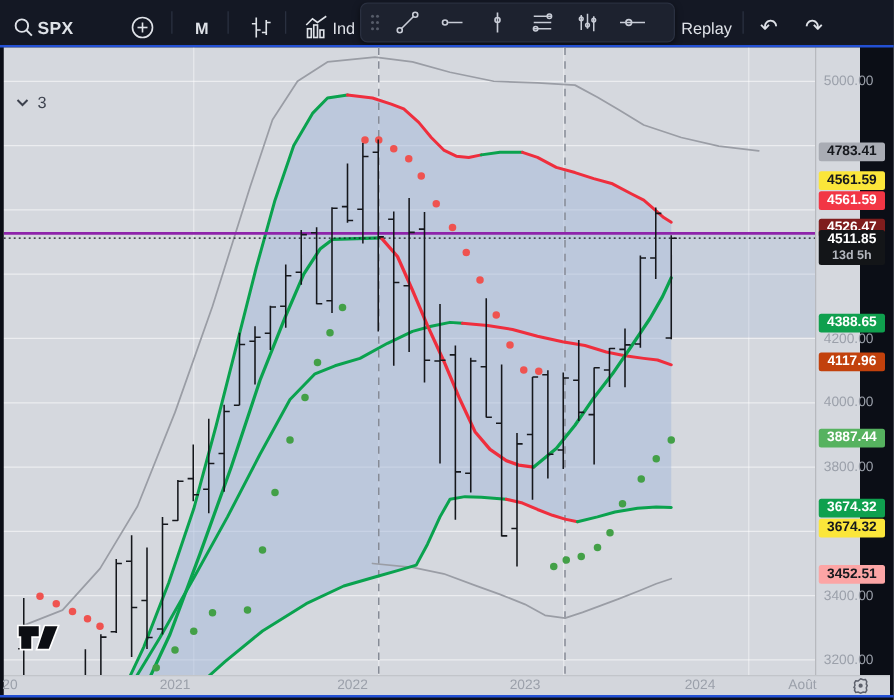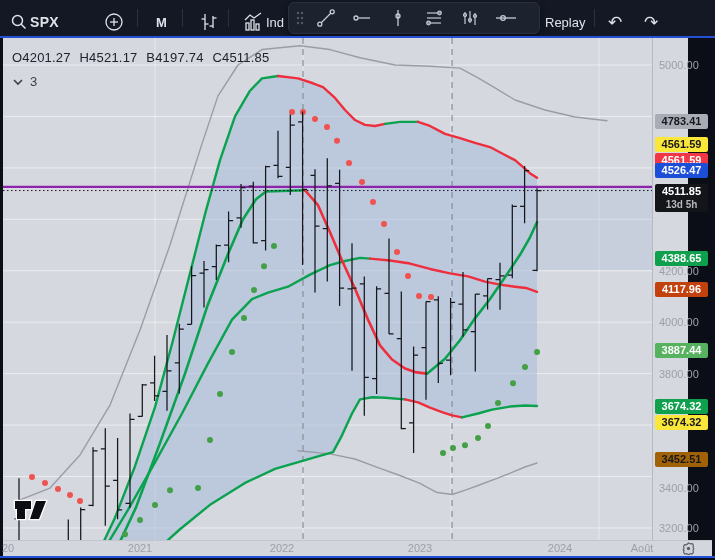--- a/index.html
+++ b/index.html
@@ -285,21 +285,20 @@
         <path d="M450.6 298.0232 V375.1832 M446.1 360.0084 H450.6 M450.6 302.39559999999994 H455.1"></path>
         <path d="M463 272.046 V336.86039999999997 M458.5 304.196 H463 M463 329.916 H467.5"></path>
         <path d="M475.3 293.908 V371.5824 M470.8 331.71639999999996 H475.3 M475.3 294.1652 H479.8"></path>
         <path d="M487.6 278.476 V309.5972 M483.1 295.9656 H487.6 M487.6 278.7332 H492.1"></path>
         <path d="M500 262.78679999999997 V309.8544 M495.5 279.5048 H500 M500 275.904 H504.5"></path>
         <path d="M512.3 204.4024 V278.2188 M507.79999999999995 275.13239999999996 H512.3 M512.3 206.45999999999998 H516.8"></path>
         <path d="M524.6 166.0796 V223.178 M520.1 206.45999999999998 H524.6 M524.6 170.7092 H529.1"></path>
         <path d="M537 188.15507599999998 V271.341272 M532.5 270.4333559999999 H537 M537 190.5521799999999 H541.5"></path>
       </g>
     </svg>
-  <div class="legend">O4201.27 H4521.17 B4197.74 C4511.85</div>
   <div class="legend-row2">
     <svg width="12" height="8" viewBox="0 0 12 8">
         <polyline points="2,2 6,6 10,2" fill="none" stroke="#3c414d" stroke-width="1.6"></polyline>
       </svg>
     <span>3</span>
   </div>
   <div class="tv-logo">
     <svg width="42" height="28" viewBox="0 0 42 28">
       <g fill="#0c0e13" stroke="#ffffff" stroke-width="2.6" paint-order="stroke">
         <path d="M4 6 h16 v8 h-6 v10 h-8 v-10 h-2 z"></path>
@@ -307,33 +306,33 @@
       </g>
     </svg>
   </div>
 </div>
 
 <div class="scale" id="scale">
     <div class="ptick" style="top: 21px;">5000.00</div>
     <div class="ptick" style="top: 226.76px;">4200.00</div>
     <div class="ptick" style="top: 278.2px;">4000.00</div>
     <div class="ptick" style="top: 329.64px;">3800.00</div>
-    <div class="ptick" style="top: 432.52px; margin-top: 11px;">3400.00</div>
+    <div class="ptick" style="top: 432.52px;">3400.00</div>
     <div class="ptick" style="top: 483.96px;">3200.00</div>
     <div class="badge" style="background: rgb(169, 172, 180); color: rgb(22, 24, 29); top: 75.5px;">4783.41</div>
     <div class="badge" style="background: rgb(251, 230, 58); color: rgb(22, 24, 29); top: 98.5px;">4561.59</div>
     <div class="badge" style="background: rgb(242, 54, 69); color: rgb(255, 255, 255); top: 114.5px;">4561.59</div>
-    <div class="badge" style="background: #1d4ed8; color: rgb(255, 255, 255); top: 125px;">4526.47</div>
+    <div class="badge" style="background: #7f1d1d; color: rgb(255, 255, 255); top: 137px;">4526.47</div>
     <div class="badge tall" style="background: rgb(19, 21, 24); color: rgb(255, 255, 255); top: 145.5px;">4511.85<span class="sub">13d 5h</span></div>
     <div class="badge" style="background: rgb(15, 160, 78); color: rgb(255, 255, 255); top: 176.5px; margin-top: 36px;">4388.65</div>
     <div class="badge" style="background: #c2410c; color: rgb(255, 255, 255); top: 243.5px;">4117.96</div>
     <div class="badge" style="background: rgb(86, 178, 95); color: rgb(255, 255, 255); top: 304.5px;">3887.44</div>
     <div class="badge" style="background: rgb(15, 160, 78); color: rgb(255, 255, 255); top: 360.5px;">3674.32</div>
     <div class="badge" style="background: rgb(251, 230, 58); color: rgb(22, 24, 29); top: 376.5px;">3674.32</div>
-    <div class="badge" style="background: #a16207; color: rgb(22, 24, 29); top: 413.5px;">3452.51</div>
+    <div class="badge" style="background: #fca5a5; color: rgb(22, 24, 29); top: 413.5px;">3452.51</div>
   </div>
 
 <div class="taxis" id="taxis">
   <div class="gear">
     <svg width="15" height="15" viewBox="0 0 15 15" fill="none" stroke="#5d616c" stroke-width="1.2">
       <path d="M7.5 2 l2 .8 1.9-.2 1 1.7-.4 1.9.8 1.3-.8 1.8.4 1.9-1 1.7-1.9-.2-2 .8-2-.8-1.9.2-1-1.7.4-1.9L2.2 9l.8-1.8-.4-1.9 1-1.7 1.9.2z"></path>
       <circle cx="7.5" cy="7.5" r="1.7" fill="#5d616c" stroke="none"></circle>
     </svg>
   </div>
 <div class="xtick" style="left: 5px;">20</div>

